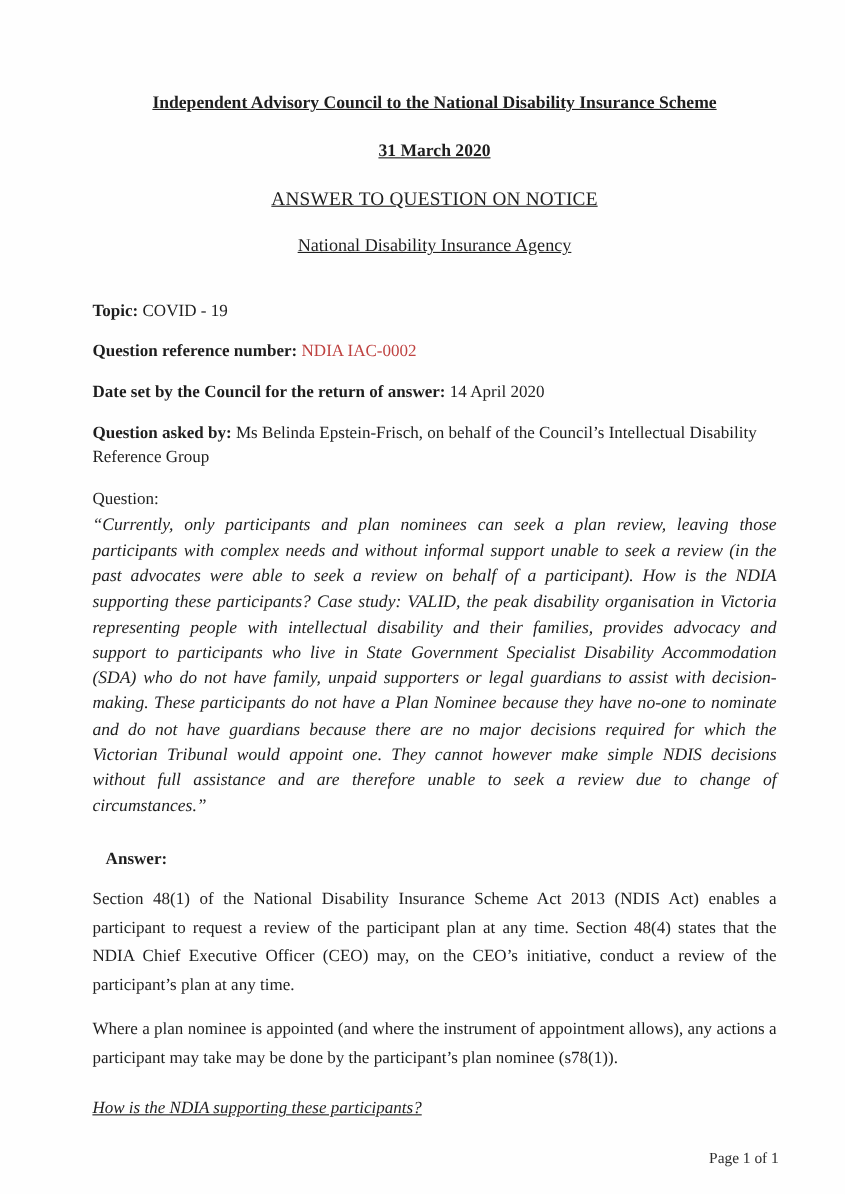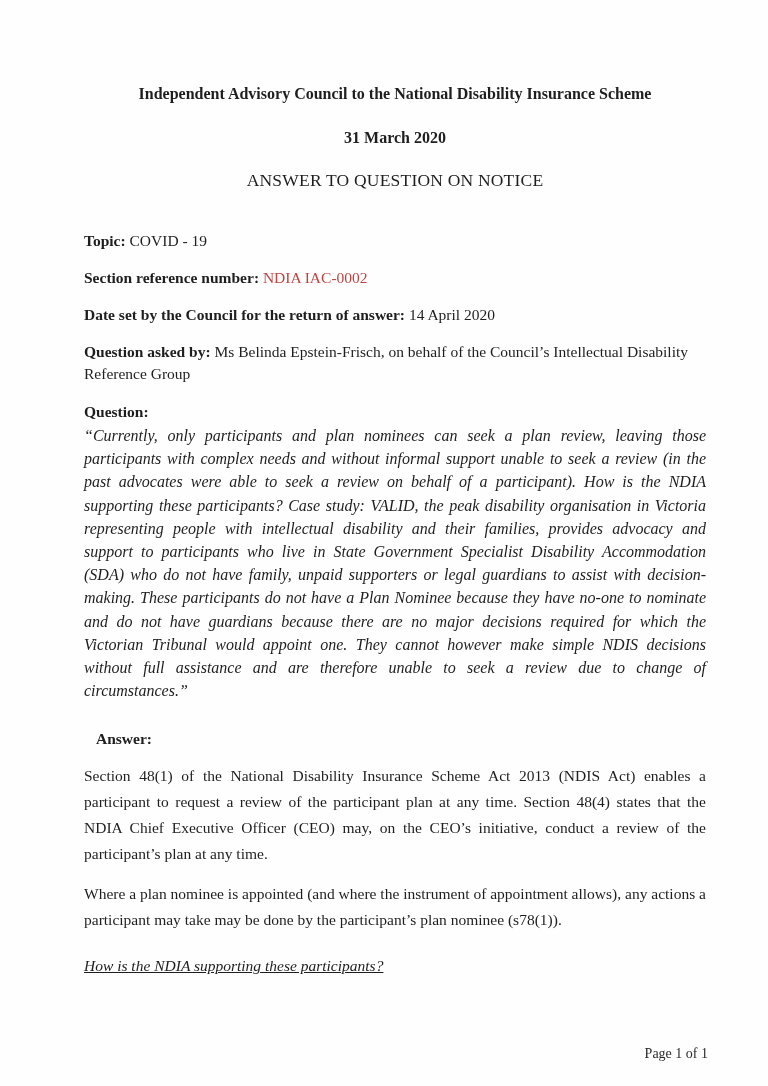--- a/index.html
+++ b/index.html
@@ -12,21 +12,21 @@
     width: 768px;
     height: 1086px;
     margin: 0 auto;
     background: #fefefe;
     box-sizing: border-box;
     padding: 84px 62px 0 84px;
     font-family: "Liberation Serif", serif;
     color: #1e1e1e;
     overflow: hidden;
   }
-  .doc-header { text-align: center; }
+  .doc-header { text-align: center; text-decoration: underline; }
   .doc-title {
     font-size: 16px;
     font-weight: bold;
     line-height: 20px;
     margin: 0 0 24px 0;
   }
   .doc-date {
     font-size: 16px;
     font-weight: bold;
     line-height: 20px;
@@ -50,21 +50,21 @@
   .meta-row {
     font-size: 15.5px;
     line-height: 22px;
     margin: 0 0 15px 0;
   }
   .meta-label { font-weight: bold; }
   .meta-value { font-weight: normal; }
   .meta-value.red { color: #bf4341; }
   .q-heading {
     font-size: 15.5px;
-    font-weight: bold;
+    font-weight: normal;
     line-height: 22px;
     margin: 16px 0 0 0;
   }
   .q-quote {
     font-size: 16px;
     font-style: italic;
     line-height: 23.2px;
     text-align: justify;
     margin: 1px 0 0 0;
   }
@@ -98,29 +98,30 @@
 </style>
 </head>
 <body>
 
 <div class="page">
 
   <div class="doc-header">
     <div class="doc-title">Independent Advisory Council to the National Disability Insurance Scheme</div>
     <div class="doc-date">31 March 2020</div>
     <div class="doc-notice">ANSWER TO QUESTION ON NOTICE</div>
+    <div class="doc-agency">National Disability Insurance Agency</div>
   </div>
 
   <div class="meta-section">
     <p class="meta-row">
       <span class="meta-label">Topic:</span>
       <span class="meta-value">COVID - 19</span>
     </p>
     <p class="meta-row">
-      <span class="meta-label">Section reference number:</span>
+      <span class="meta-label">Question reference number:</span>
       <span class="meta-value red">NDIA IAC-0002</span>
     </p>
     <p class="meta-row">
       <span class="meta-label">Date set by the Council for the return of answer:</span>
       <span class="meta-value">14 April 2020</span>
     </p>
     <p class="meta-row">
       <span class="meta-label">Question asked by:</span>
       <span class="meta-value">Ms Belinda Epstein-Frisch, on behalf of the Council’s Intellectual Disability Reference Group</span>
     </p>

